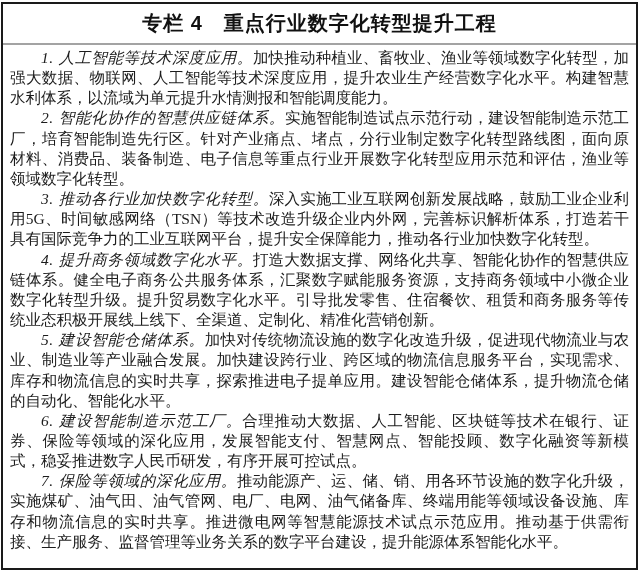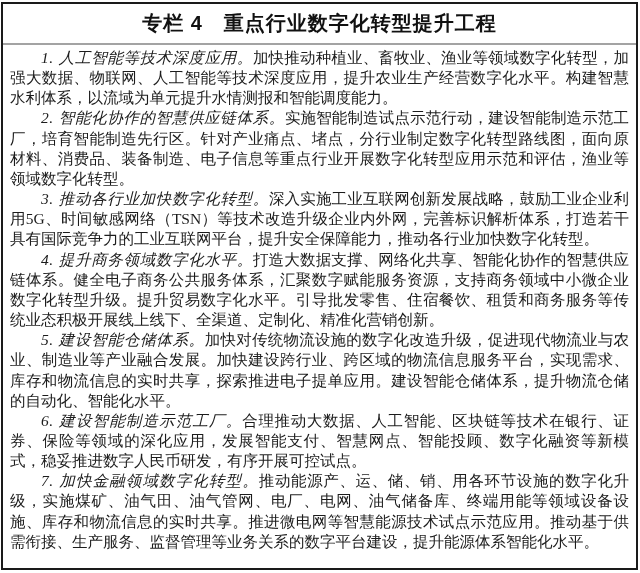--- a/index.html
+++ b/index.html
@@ -90,18 +90,18 @@
 
       <p class="para">
         <span class="kai para-num">5.</span><span class="kai">建设智能仓储体系。</span><span>加快对传统物流设施的数字化改造升级，促进现代物流业与农业、制造业等产业融合发展。加快建设跨行业、跨区域的物流信息服务平台，实现需求、库存和物流信息的实时共享，探索推进电子提单应用。建设智能仓储体系，提升物流仓储的自动化、智能化水平。</span>
       </p>
 
       <p class="para">
         <span class="kai para-num">6.</span><span class="kai">建设智能制造示范工厂。</span><span>合理推动大数据、人工智能、区块链等技术在银行、证券、保险等领域的深化应用，发展智能支付、智慧网点、智能投顾、数字化融资等新模式，稳妥推进数字人民币研发，有序开展可控试点。</span>
       </p>
 
       <p class="para">
-        <span class="kai para-num">7.</span><span class="kai">加快金融领域数字化转型。</span><span>推动能源产、运、储、销、用各环节设施的数字化升级，实施煤矿、油气田、油气管网、电厂、电网、油气储备库、终端用能等领域设备设施、库存和物流信息的实时共享。推进微电网等智慧能源技术试点示范应用。推动基于供需衔接、生产服务、监督管理等业务关系的数字平台建设，提升能源体系智能化水平。</span>
+        <span class="kai para-num">7.</span><span class="kai">保险等领域的深化应用。</span><span>推动能源产、运、储、销、用各环节设施的数字化升级，实施煤矿、油气田、油气管网、电厂、电网、油气储备库、终端用能等领域设备设施、库存和物流信息的实时共享。推进微电网等智慧能源技术试点示范应用。推动基于供需衔接、生产服务、监督管理等业务关系的数字平台建设，提升能源体系智能化水平。</span>
       </p>
 
     </div>
   </div>
 </div>
 
 </body></html>

